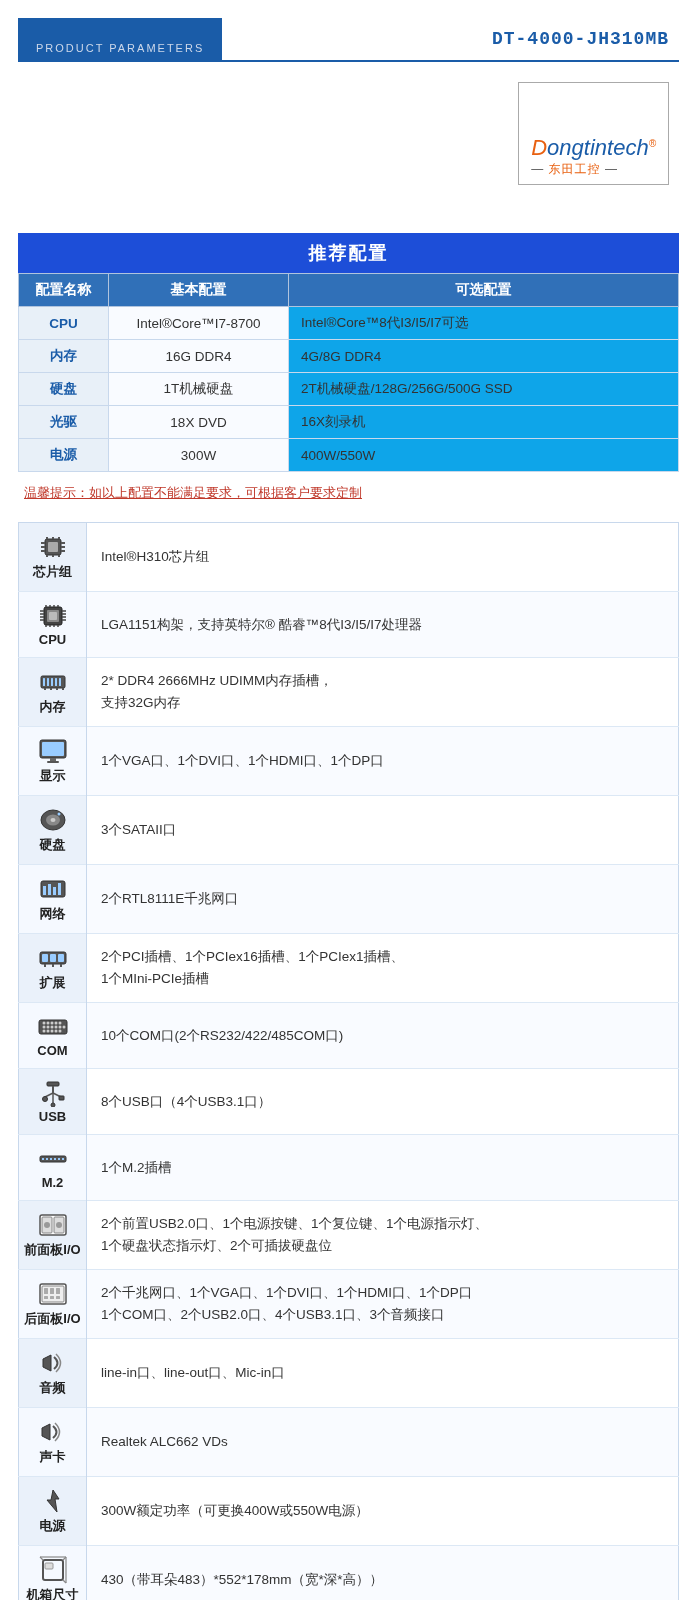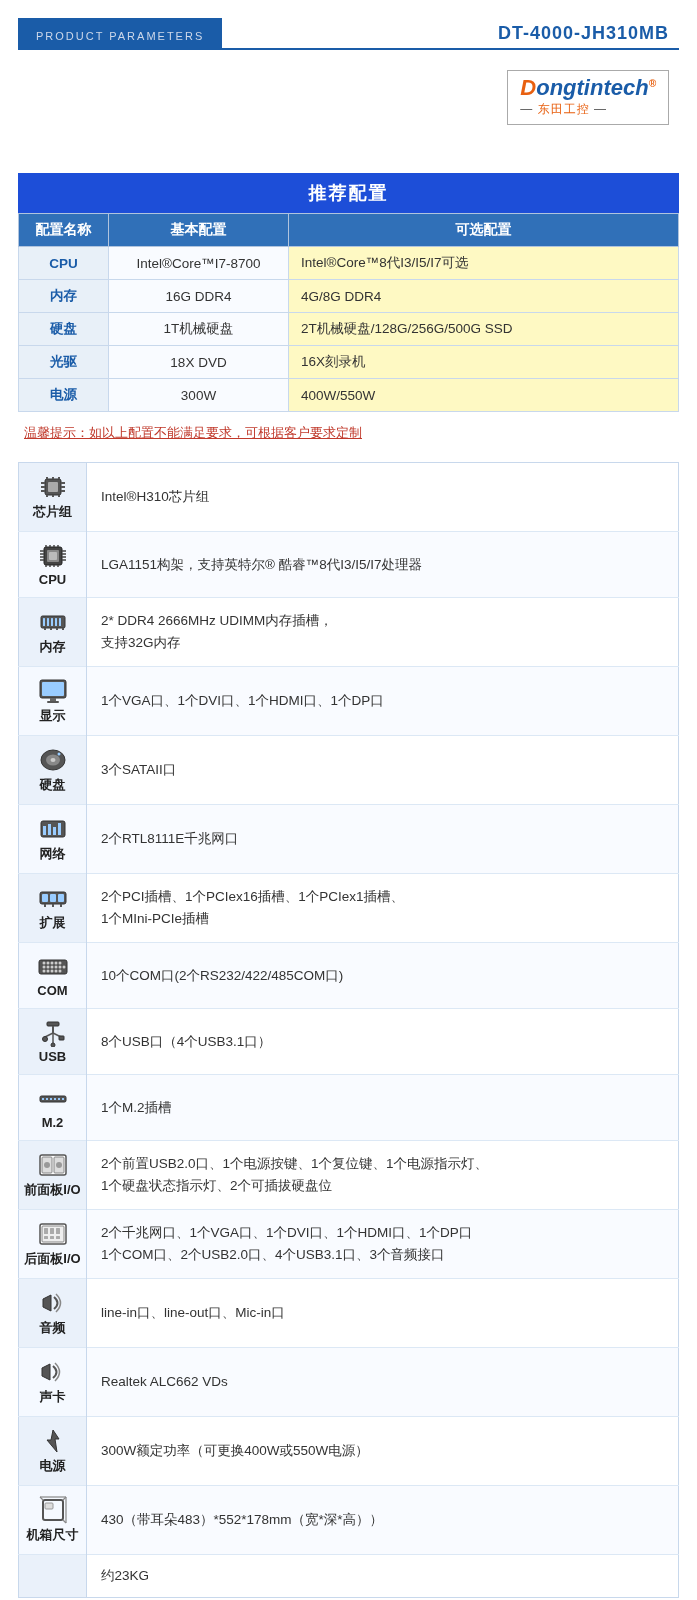--- a/index.html
+++ b/index.html
@@ -33,29 +33,30 @@
       color: #fff;
       font-size: 28px;
       font-weight: 900;
       letter-spacing: 2px;
       white-space: nowrap;
     }
     .header-subtitle {
       color: #cdd8ea;
       font-size: 11px;
       letter-spacing: 2px;
-      margin-top: 2px;
+      margin-top: 14px;
     }
     .header-right {
       flex: 1;
       display: flex;
       align-items: center;
       justify-content: flex-end;
       padding-right: 10px;
       border-bottom: 2px solid #1a5ca8;
+      font-family: Liberation Mono, monospace;
     }
     .header-model {
       color: #1a5ca8;
       font-size: 18px;
       font-weight: bold;
       letter-spacing: 1px;
     }
 
     
     .logo-area {
@@ -66,24 +67,25 @@
     }
     .logo-box {
       border: 1.5px solid #aaa;
       padding: 6px 12px;
       display: inline-flex;
       flex-direction: column;
       align-items: flex-start;
     }
     .logo-text-dong {
       font-size: 22px;
-      font-weight: 700;
+      font-weight: 400;
       font-style: italic;
       color: #1a5ca8;
       line-height: 1;
+      margin-top: 48px;
     }
     .logo-text-sub {
       color: #555;
       font-size: 12px;
       letter-spacing: 1px;
       margin-top: 2px;
     }
     .logo-text-sub span.em { color: #e86010; }
 
     
@@ -121,21 +123,21 @@
       font-weight: bold;
       color: #1a5ca8;
       width: 90px;
     }
     .recommend-table td.basic-col {
       width: 180px;
       text-align: center;
       background: #f9fbff;
     }
     .recommend-table td.optional-col {
-      background: #fef9c3;
+      background: #0ea5e9;
     }
     .warm-tip {
       color: #c0392b;
       font-size: 13px;
       margin: 12px 0 20px 6px;
       text-decoration: underline;
     }
 
     
     .detail-section {

